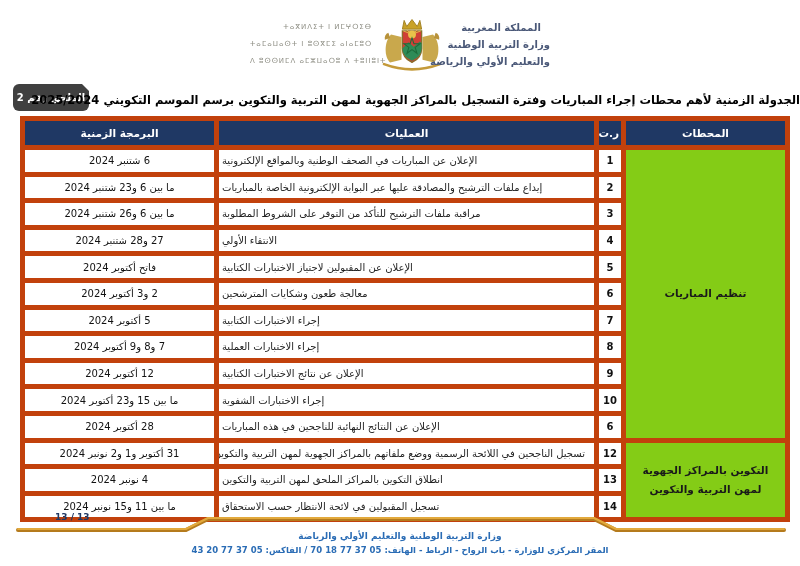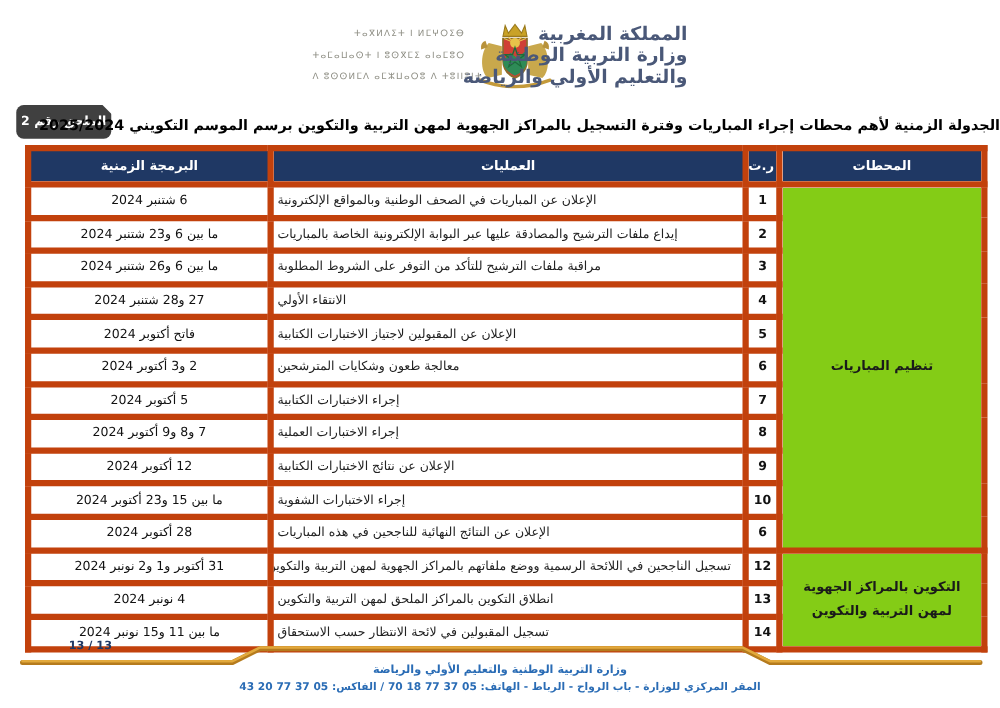--- a/index.html
+++ b/index.html
@@ -9,21 +9,21 @@
   }
   
   .letterhead{
     position:absolute;top:8px;left:50%;transform:translateX(-50%);
     display:flex;align-items:center;gap:4px;height:72px;
   }
   .tifinagh-block{width:122px;text-align:right;color:#8f8f85;font-size:7px;
     letter-spacing:1px;line-height:17px;white-space:nowrap;}
   .logo-wrap{width:72px;height:72px;display:flex;align-items:center;justify-content:center;}
   .arabic-block{width:98px;text-align:center;color:#4a5878;font-weight:bold;
-    font-size:15px;line-height:17px;direction:rtl;white-space:nowrap;}
+    font-size:10px;line-height:17px;direction:rtl;white-space:nowrap;}
   
   .annex-badge{
     position:absolute;left:13px;top:84px;width:76px;height:27px;
     background:#404040;border-radius:6px;color:#fff;font-weight:bold;font-size:10px;
     display:flex;align-items:center;justify-content:center;direction:rtl;
   }
   .annex-badge::after{ 
     content:"";position:absolute;top:-1px;right:-1px;width:0;height:0;
     border-top:9px solid #ffffff;border-left:9px solid transparent;
   }

